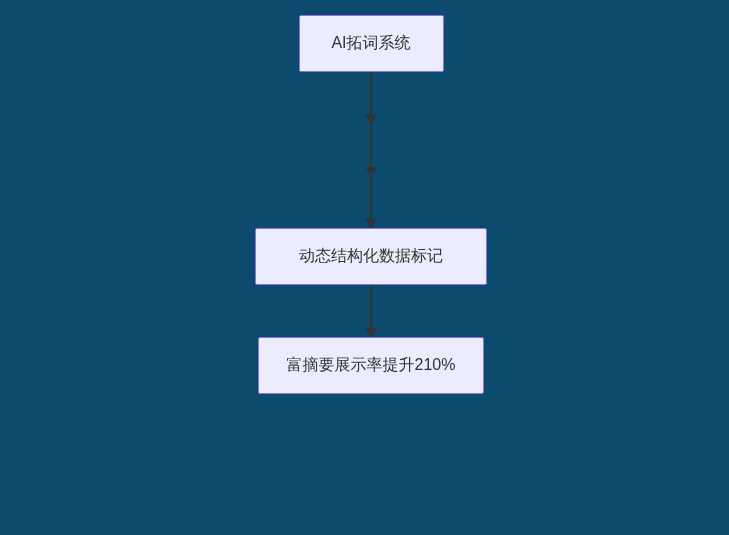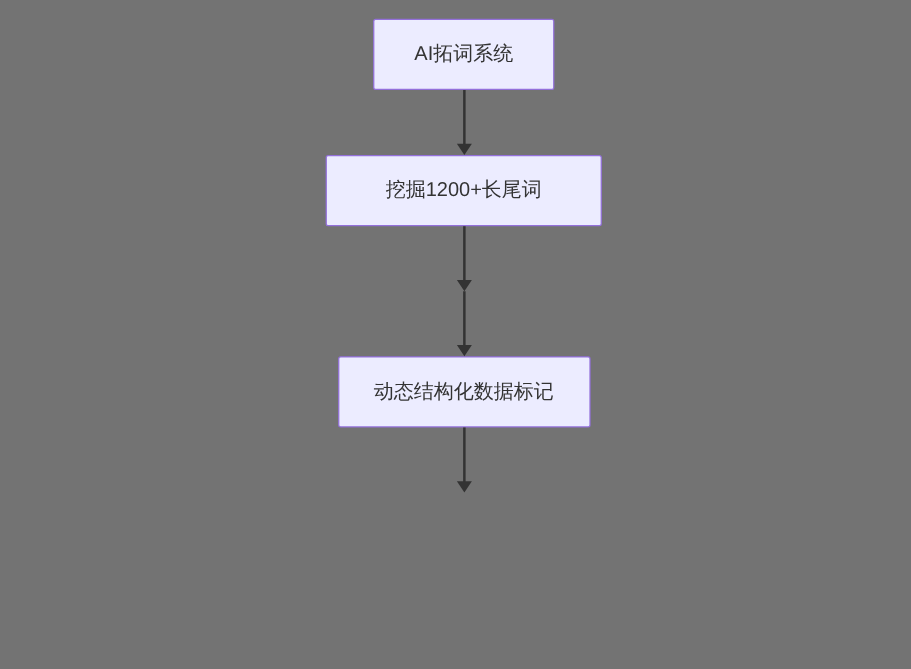--- a/index.html
+++ b/index.html
@@ -7,21 +7,21 @@
   html, body {
     width: 729px;
     height: 535px;
     font-family: "Liberation Sans", sans-serif;
   }
 
   .canvas {
     position: relative;
     width: 729px;
     height: 535px;
-    background: #737373;
+    background: #0c4a6e;
     overflow: hidden;
     text-align: right;
   }
 
   .flowchart {
     position: absolute;
     top: 15px;
     left: 371px;
     transform: translateX(-50%);
     display: flex;
@@ -87,23 +87,20 @@
 
     <div class="node">
       <span>AI拓词系统</span>
     </div>
 
     <div class="edge">
       <div class="shaft"></div>
       <div class="head"></div>
     </div>
 
-    <div class="node">
-      <span>挖掘1200+长尾词</span>
-    </div>
 
     <div class="edge">
       <div class="shaft"></div>
       <div class="head"></div>
     </div>
 
 
     <div class="edge">
       <div class="shaft"></div>
       <div class="head"></div>
@@ -111,15 +108,18 @@
 
     <div class="node">
       <span>动态结构化数据标记</span>
     </div>
 
     <div class="edge">
       <div class="shaft"></div>
       <div class="head"></div>
     </div>
 
+    <div class="node">
+      <span>富摘要展示率提升210%</span>
+    </div>
 
   </div>
 </div>
 
 </body></html>

